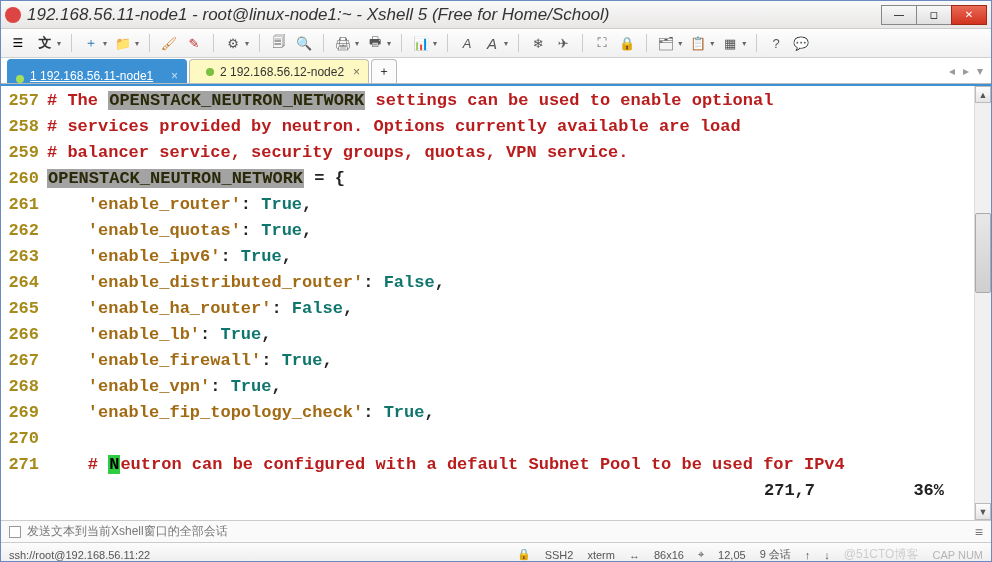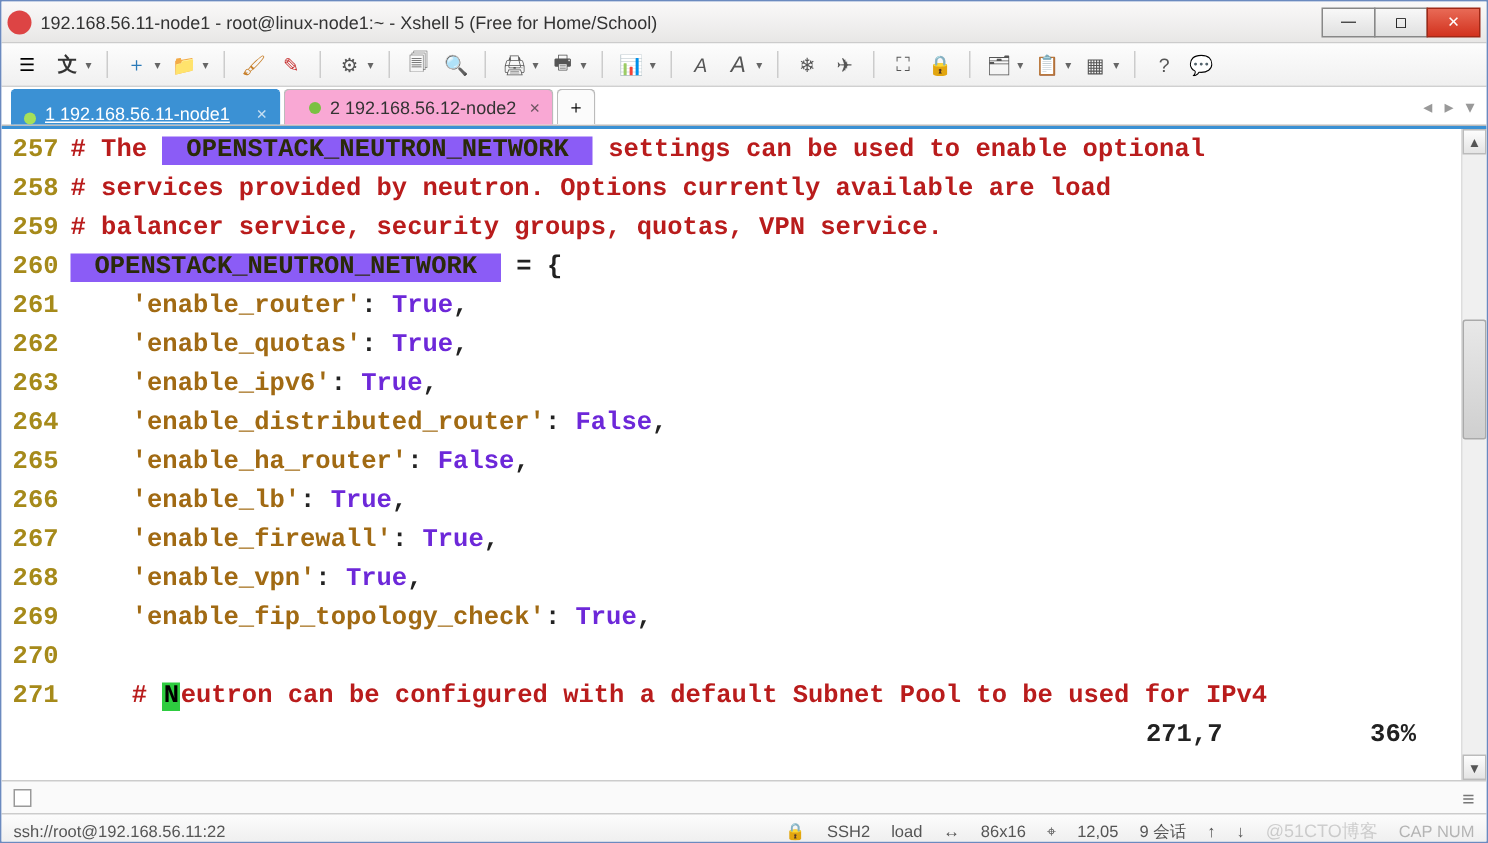--- a/index.html
+++ b/index.html
@@ -1,46 +1,46 @@
 <!DOCTYPE html>
 <html><head>
 <meta charset="utf-8">
 <style>
 * { box-sizing: border-box; margin: 0; padding: 0; }
 body { font-family: "Segoe UI", Tahoma, sans-serif; font-size: 12px; width: 992px; height: 562px; background: #fff; overflow: hidden; border: 1px solid #6b8abf; }
 .titlebar { height: 28px; background: linear-gradient(#faf9f9, #e8e7e6); border-bottom: 1px solid #ccc; display: flex; align-items: center; padding: 0 4px; }
 .titlebar .app-icon { width: 16px; height: 16px; background: #d44; border-radius: 50%; margin-right: 6px; }
-.titlebar .title-text { flex: 1; color: #333; font-size: 12px; }
+.titlebar .title-text { flex: 1; color: #333; font-size: 17px; font-style: italic; }
 .win-btns { display: flex; gap: 0; }
 .win-btn { width: 36px; height: 20px; border: 1px solid #888; background: linear-gradient(#f8f8f8,#e0e0e0); display: flex; align-items: center; justify-content: center; font-size: 10px; margin-left: -1px; }
 .win-btn.close { background: linear-gradient(#e86a56,#d2321e); color: #fff; border-color: #a02816; }
 .menuicon { width: 22px; height: 22px; display: inline-flex; align-items: center; justify-content: center; }
 .toolbar { height: 29px; background: linear-gradient(#fdfdfd,#f0f0f0); border-bottom: 1px solid #d0d0d0; display: flex; align-items: center; padding: 0 6px; gap: 7px; }
 .tool-ico { width: 18px; height: 20px; display: inline-flex; align-items: center; justify-content: center; color: #555; font-size: 13px; cursor: pointer; }
 .tool-sep { width: 1px; height: 18px; background: #ccc; margin: 0 3px; }
 .dd { font-size: 8px; color: #666; margin-left: -4px; }
 .tabbar { height: 26px; background: #fff; border-bottom: 1px solid #bbb; display: flex; align-items: flex-end; padding: 0 0 0 6px; position: relative; }
 .tab { height: 24px; min-width: 180px; border: 1px solid #bbb; border-bottom: none; border-top-left-radius: 4px; border-top-right-radius: 4px; display: flex; align-items: center; padding: 0 8px; font-size: 12px; margin-right: 2px; gap: 6px; cursor: pointer; }
 .tab.active { background: #3b91d4; color: #fff; border-color: #3b91d4; align-items: flex-end; }
-.tab.inactive { background: #f9a8d4; color: #333; padding-left: 16px; }
+.tab.inactive { background: #fef9c3; color: #333; padding-left: 16px; }
 .tab .dot { width: 8px; height: 8px; border-radius: 50%; }
 .tab.active .dot { background: #a6e05a; }
 .tab.inactive .dot { background: #7ac142; }
 .tab .xclose { font-size: 12px; opacity: .7; margin-left: auto; }
 .tab.add { min-width: 26px; width: 26px; justify-content: center; background: #fbfbfb; }
 .tab-nav { margin-left: auto; margin-right: 8px; display: flex; gap: 8px; color: #999; align-items: center; height: 24px; }
 .editor-wrap { display: flex; height: 436px; background: #fff; border-top: 2px solid #3b91d4; }
 .editor { flex: 1; font-family: "Courier New", monospace; font-size: 17px; font-weight: bold; line-height: 26px; padding-top: 2px; white-space: pre; overflow: hidden; }
 .line { display: flex; }
 .lineno { width: 46px; text-align: right; color: #a68a1a; padding-right: 8px; user-select: none; }
 .code { flex: 1; color: #222; }
 .kw-comment { color: #b91c1c; }
-.hl { background: #8b5cf6; color: #2a2a0a; padding: 0 16px; }
+.hl { background: #a3a3a3; color: #2a2a0a; padding: 0 1px; }
 .str { color: #a16a13; }
-.val-kw { color: #6d28d9; }
+.val-kw { color: #0f766e; }
 .cursor-n { background: #2ecc40; color: #000; padding: 0 1px; }
 .vim-status { font-family: "Courier New", monospace; font-size: 17px; font-weight: bold; color: #222; display: flex; padding-right: 30px; }
 .vim-status .pos { margin-left: auto; width: 120px; }
 .vim-status .pct { width: 60px; text-align: right; }
 .scrollbar { width: 17px; background: #f0f0f0; border-left: 1px solid #ddd; display: flex; flex-direction: column; }
 .scrollbtn { height: 17px; background: linear-gradient(#fdfdfd,#e4e4e4); border: 1px solid #bbb; display: flex; align-items: center; justify-content: center; font-size: 9px; color: #555; }
 .scrollthumb { height: 80px; margin-top: 110px; background: linear-gradient(#e8e8e8,#cfcfcf); border: 1px solid #aaa; border-radius: 2px; }
 .bottombar1 { height: 22px; border-top: 1px solid #ccc; background: #fafafa; display: flex; align-items: center; padding: 0 8px; color: #777; font-size: 12px; gap: 6px; }
 .bottombar1 .spacer { flex: 1; }
 .statusbar { height: 24px; background: linear-gradient(#fcfcfc,#ececec); border-top: 1px solid #ccc; display: flex; align-items: center; padding: 0 8px; font-size: 11px; color: #555; gap: 14px; }
@@ -134,30 +134,31 @@
     <div class="scrollbtn">▲</div>
     <div style="flex:1;position:relative">
         <div class="scrollthumb"></div>
       </div>
     <div class="scrollbtn">▼</div>
   </div>
 </div>
 
 <div class="bottombar1">
   <span class="cb"></span>
+  <span>发送文本到当前Xshell窗口的全部会话</span>
   <span class="spacer"></span>
   <span style="font-size:14px">≡</span>
 </div>
 
 <div class="statusbar">
   <span>ssh://root@192.168.56.11:22</span>
   <span class="spacer"></span>
   <span>🔒</span>
   <span>SSH2</span>
-  <span>load</span>
+  <span>xterm</span>
   <span>↔</span>
   <span>86x16</span>
   <span>⌖</span>
   <span>12,05</span>
   <span>9 会话</span>
   <span>↑</span>
   <span>↓</span>
   <span class="watermark">@51CTO博客</span>
   <span style="opacity:.4">CAP NUM</span>
 </div>

